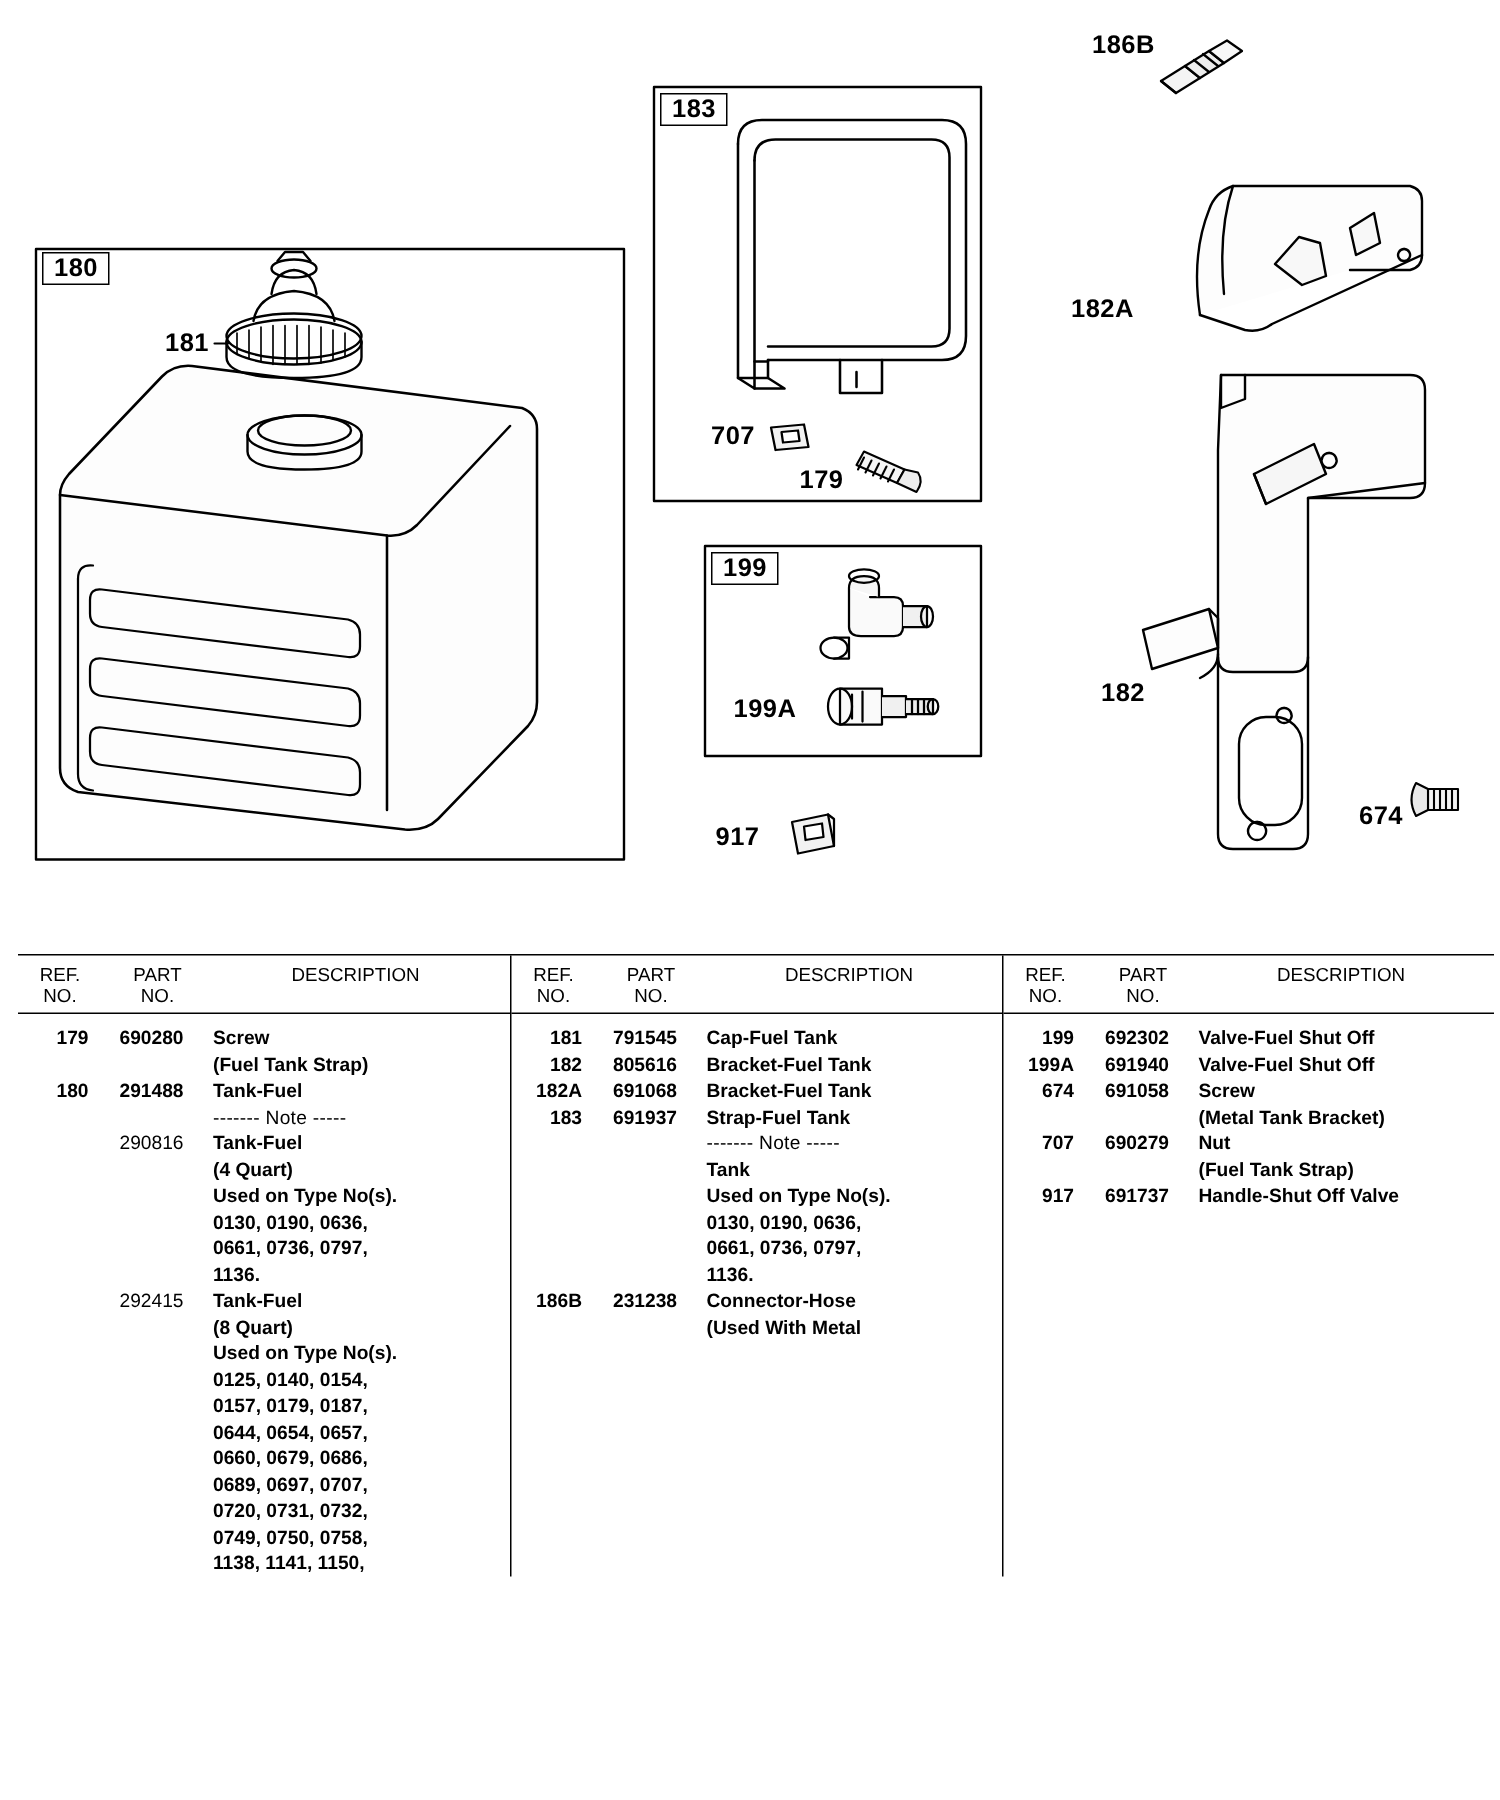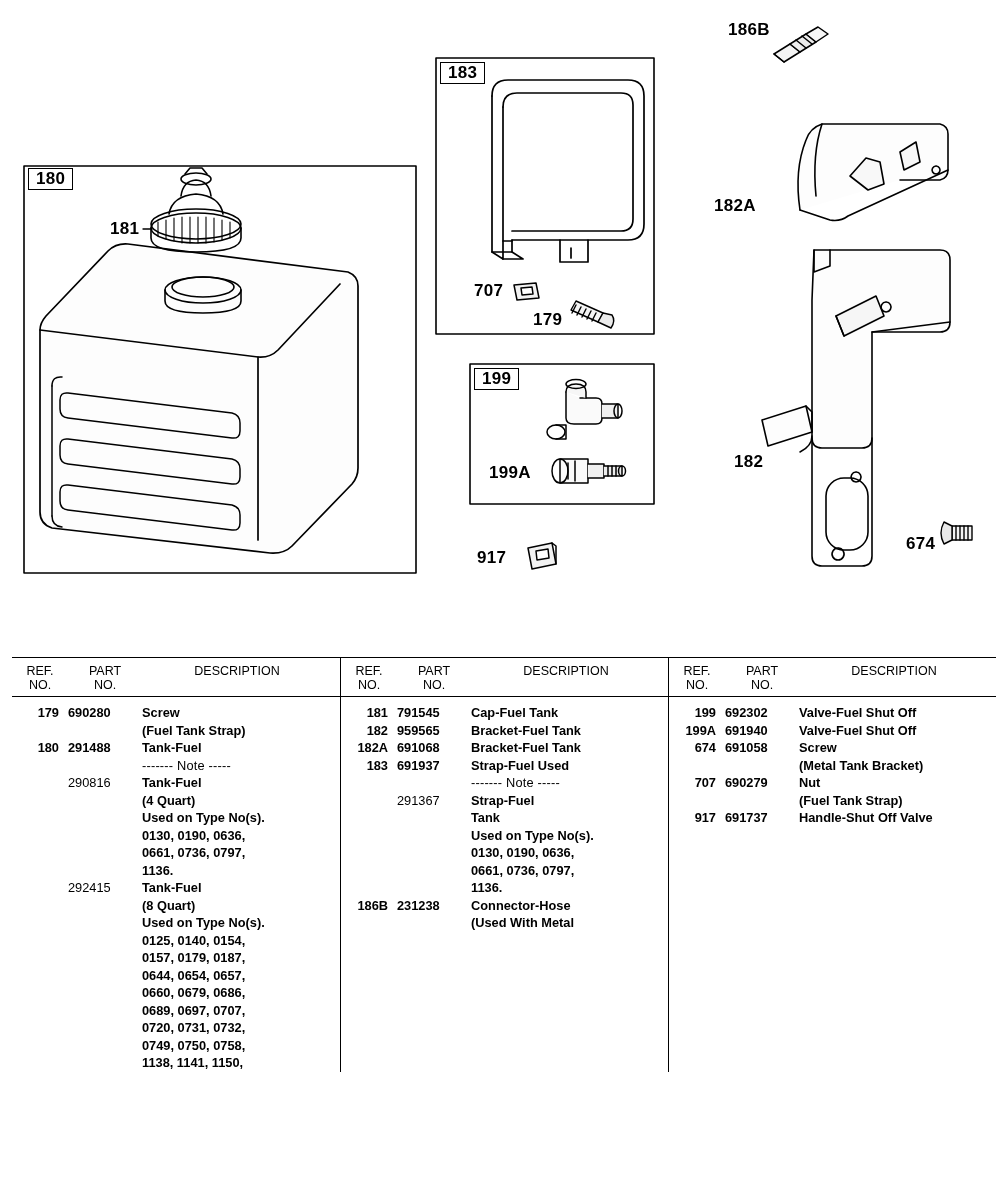--- a/index.html
+++ b/index.html
@@ -31,21 +31,21 @@
     border: 1.6px solid #000;
     padding: 2px 7px 3px 7px;
     background: #fff;
     line-height: 15px;
   }
 
   
   .tablewrap {
     position: absolute;
     left: 12px;
-    top: 657px;
+    top: 636px;
     width: 984px;
     border-top: 1.4px solid #000;
     box-sizing: border-box;
   }
   .cols { display: flex; }
   .col {
     position: relative;
     box-sizing: border-box;
     padding: 0;
   }
@@ -66,21 +66,21 @@
   }
   .hdr .h.ref { width: 56px; }
   .hdr .h.part { width: 74px; }
   .hdr .h.desc { width: 190px; }
   .hdr .h span { display: block; }
 
   .rows { padding-top: 7px; }
   .row { display: flex; line-height: 17.5px; min-height: 17.5px; }
   .cell { font-size: 12.8px; box-sizing: border-box; }
   .cell.ref { width: 56px; text-align: right; padding-right: 9px; font-weight: bold; }
-  .cell.part { width: 74px; text-align: left; padding-right: 8px; font-weight: bold; }
+  .cell.part { width: 74px; text-align: center; padding-right: 8px; font-weight: bold; }
   .cell.desc { width: 190px; text-align: left; font-weight: bold; }
   .cell.desc.note { font-weight: normal; letter-spacing: .2px; }
   .cell.part.plain { font-weight: normal; }
 </style>
 </head>
 <body>
 
 <div class="page">
 
   <div class="illo">
@@ -379,42 +379,37 @@
           </div>
         </div>
         <div class="rows">
           <div class="row">
               <div class="cell ref">181</div>
               <div class="cell part">791545</div>
               <div class="cell desc">Cap-Fuel Tank</div>
             </div>
           <div class="row">
               <div class="cell ref">182</div>
-              <div class="cell part">959565</div>
+              <div class="cell part">805616</div>
               <div class="cell desc">Bracket-Fuel Tank</div>
             </div>
           <div class="row">
               <div class="cell ref">182A</div>
               <div class="cell part">691068</div>
               <div class="cell desc">Bracket-Fuel Tank</div>
             </div>
           <div class="row">
               <div class="cell ref">183</div>
               <div class="cell part">691937</div>
-              <div class="cell desc">Strap-Fuel Used</div>
+              <div class="cell desc">Strap-Fuel Tank</div>
             </div>
           <div class="row">
               <div class="cell ref"></div>
               <div class="cell part"></div>
               <div class="cell desc note">------- Note -----</div>
-            </div>
-          <div class="row">
-              <div class="cell ref"></div>
-              <div class="cell part plain">291367</div>
-              <div class="cell desc">Strap-Fuel</div>
             </div>
           <div class="row">
               <div class="cell ref"></div>
               <div class="cell part"></div>
               <div class="cell desc">Tank</div>
             </div>
           <div class="row">
               <div class="cell ref"></div>
               <div class="cell part"></div>
               <div class="cell desc">Used on Type No(s).</div>

